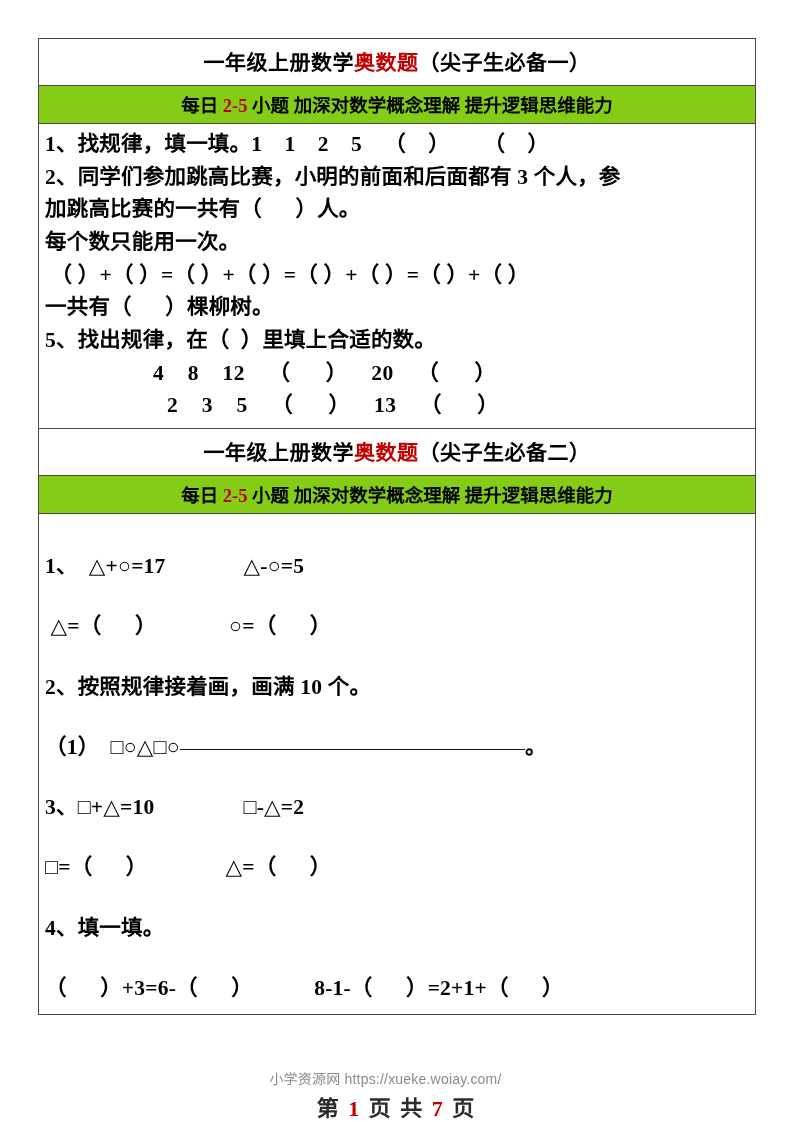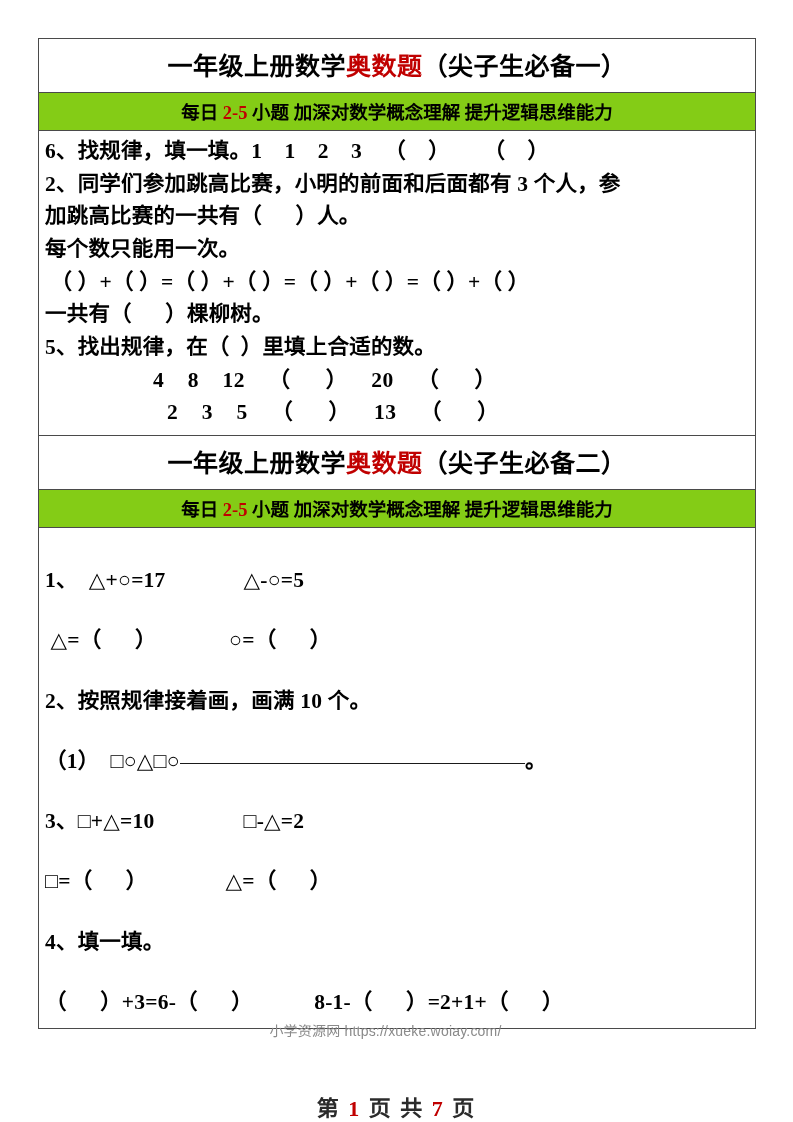--- a/index.html
+++ b/index.html
@@ -35,22 +35,22 @@
   }
 
   
   .title-row {
     border-bottom: 1.5px solid #4a4a4a;
     text-align: center;
     padding: 7px 0 9px 0;
     background: #ffffff;
   }
   .title-text {
-    font-family: Liberation Mono, monospace;
-    font-size: 25px;
+    font-family: Liberation Serif, serif;
+    font-size: 21px;
     font-weight: bold;
     letter-spacing: 0.5px;
     white-space: nowrap;
     display: inline-block;
   }
   .title-text .red {
     color: #c00000;
   }
 
   .subtitle-row {
@@ -105,21 +105,21 @@
     display: inline-block;
     border-bottom: 1.6px solid #1a1a1a;
     height: 1px;
     vertical-align: 4px;
   }
 
   
   .watermark {
     position: absolute;
     left: 0;
-    top: 1020px;
+    top: 1068px;
     width: 771px;
     text-align: center;
     font-family: "Liberation Sans", "DejaVu Sans", sans-serif;
     font-size: 14px;
     color: #8a8a8a;
     letter-spacing: 0.2px;
   }
   .page-number {
     position: absolute;
     left: 0;
@@ -148,21 +148,21 @@
       <div class="title-row">
         <div class="title-text"><span>一年级上册数学</span><span class="red">奥数题</span><span>（尖子生必备一）</span></div>
       </div>
 
       <div class="subtitle-row">
         <div class="subtitle-text"><span>每日 </span><span class="red">2-5</span><span> 小题  加深对数学概念理解  提升逻辑思维能力</span></div>
       </div>
 
       <div class="section-body">
 
-        <div class="q-line">6、找规律，填一填。1    1    2    3    （    ）      （    ）</div>
+        <div class="q-line">1、找规律，填一填。1    1    2    5    （    ）      （    ）</div>
 
         <div class="q-line">2、同学们参加跳高比赛，小明的前面和后面都有 3 个人，参</div>
         <div class="q-line">加跳高比赛的一共有（      ）人。</div>
 
         <div class="q-line">每个数只能用一次。</div>
         <div class="q-line"> （ ）+（ ）=（ ）+（ ）=（ ）+（ ）=（ ）+（ ）</div>
 
         <div class="q-line">一共有（      ）棵柳树。</div>
 
         <div class="q-line">5、找出规律，在（  ）里填上合适的数。</div>

